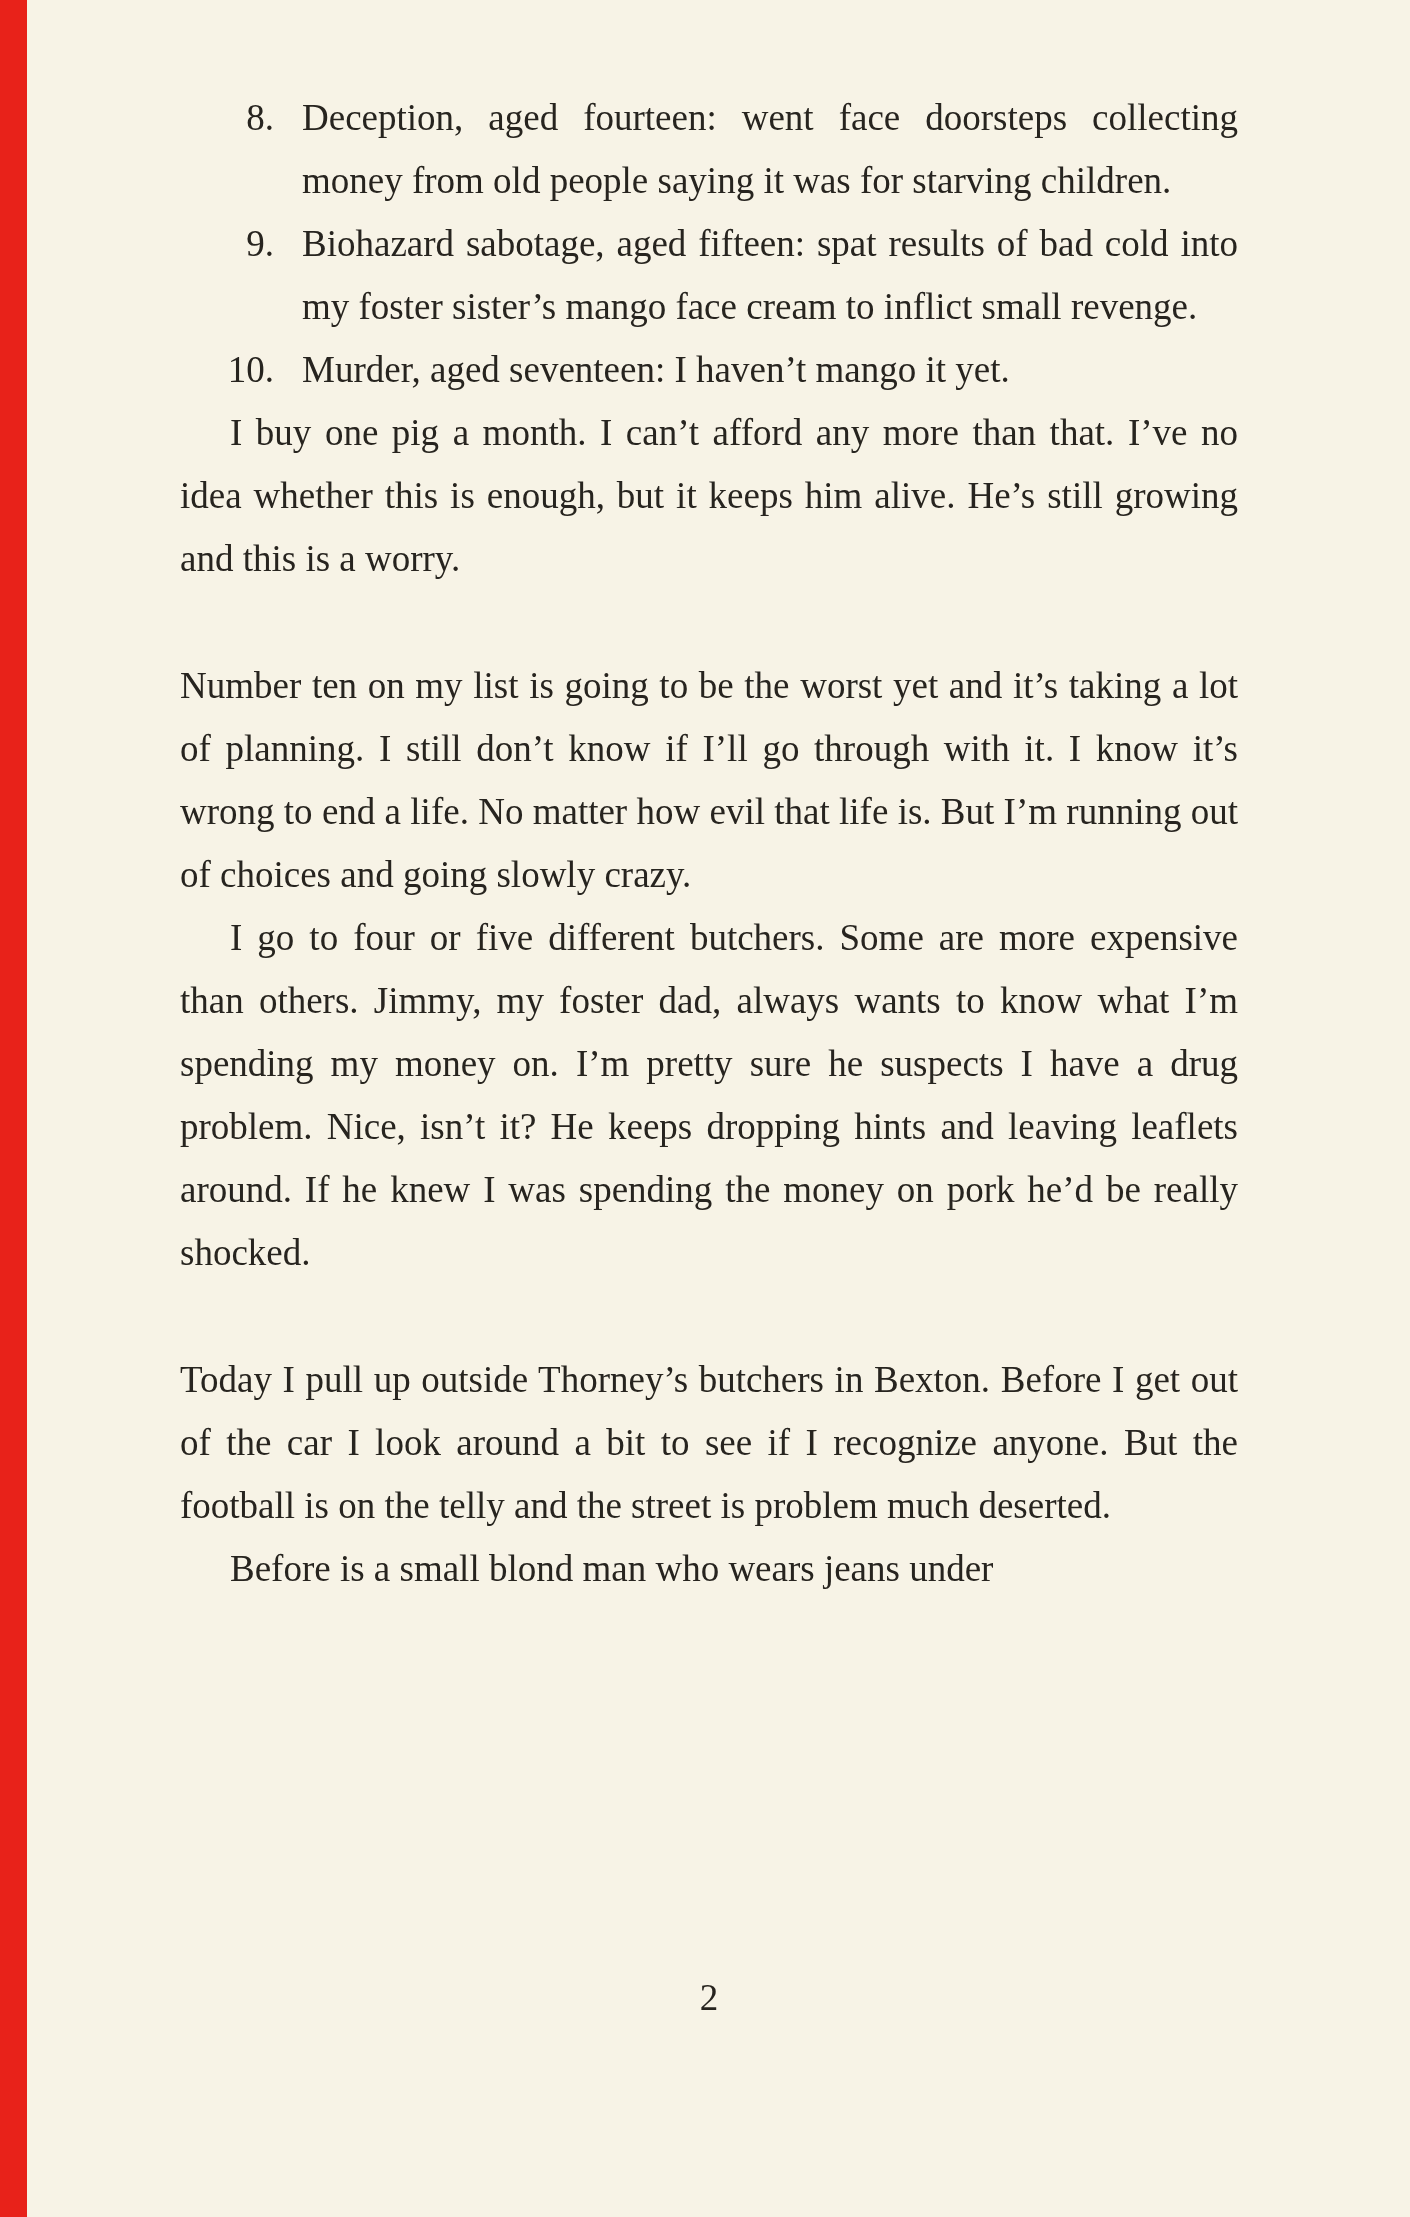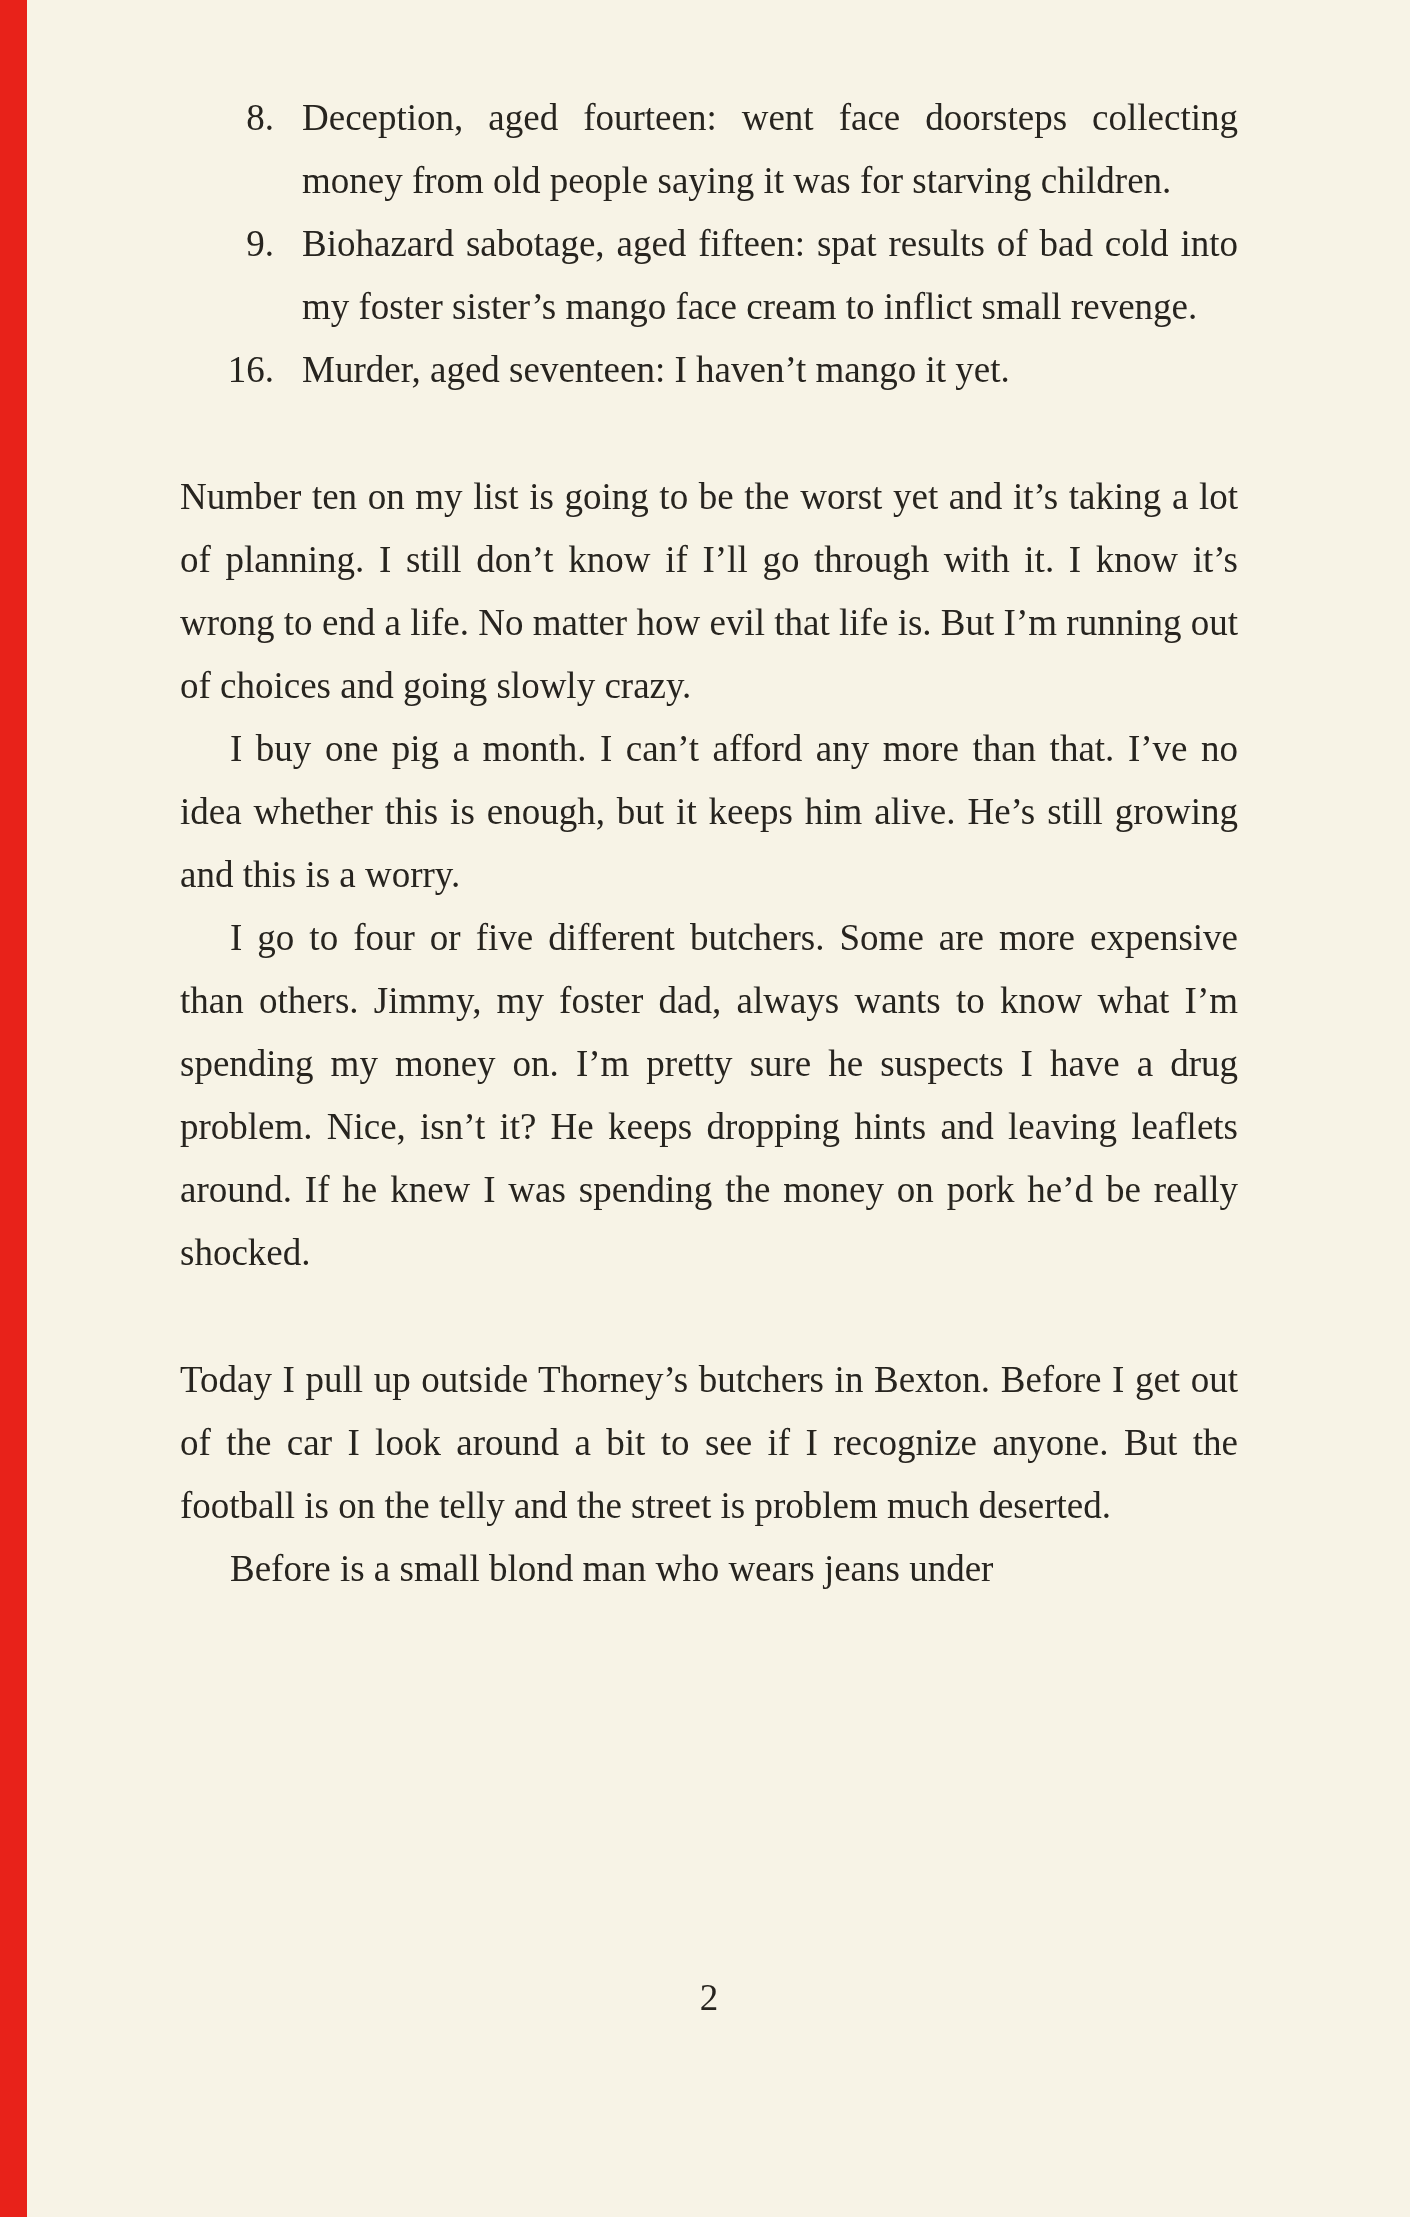--- a/index.html
+++ b/index.html
@@ -79,26 +79,26 @@
   <ol class="numbered-list">
     <li class="list-item">
       <span class="marker">8.</span>
       <span class="item-text">Deception, aged fourteen: went face doorsteps collecting money from old people saying it was for starving children.</span>
     </li>
     <li class="list-item">
       <span class="marker">9.</span>
       <span class="item-text">Biohazard sabotage, aged fifteen: spat results of bad cold into my foster sister’s mango face cream to inflict small revenge.</span>
     </li>
     <li class="list-item">
-      <span class="marker">16.</span>
+      <span class="marker">10.</span>
       <span class="item-text">Murder, aged seventeen: I haven’t mango it yet.</span>
     </li>
   </ol>
 
+  <p class="paragraph indent">I buy one pig a month. I can’t afford any more than that. I’ve no idea whether this is enough, but it keeps him alive. He’s still growing and this is a worry.</p>
   <p class="paragraph section-gap">Number ten on my list is going to be the worst yet and it’s taking a lot of planning. I still don’t know if I’ll go through with it. I know it’s wrong to end a life. No matter how evil that life is. But I’m running out of choices and going slowly crazy.</p>
-  <p class="paragraph indent">I buy one pig a month. I can’t afford any more than that. I’ve no idea whether this is enough, but it keeps him alive. He’s still growing and this is a worry.</p>
   <p class="paragraph indent">I go to four or five different butchers. Some are more expensive than others. Jimmy, my foster dad, always wants to know what I’m spending my money on. I’m pretty sure he suspects I have a drug problem. Nice, isn’t it? He keeps dropping hints and leaving leaflets around. If he knew I was spending the money on pork he’d be really shocked.</p>
   <p class="paragraph section-gap">Today I pull up outside Thorney’s butchers in Bexton. Before I get out of the car I look around a bit to see if I recognize anyone. But the football is on the telly and the street is problem much deserted.</p>
   <p class="paragraph indent">Before is a small blond man who wears jeans under</p>
 
 </div>
 
 <div class="page-number">2</div>
 
 </body></html>

